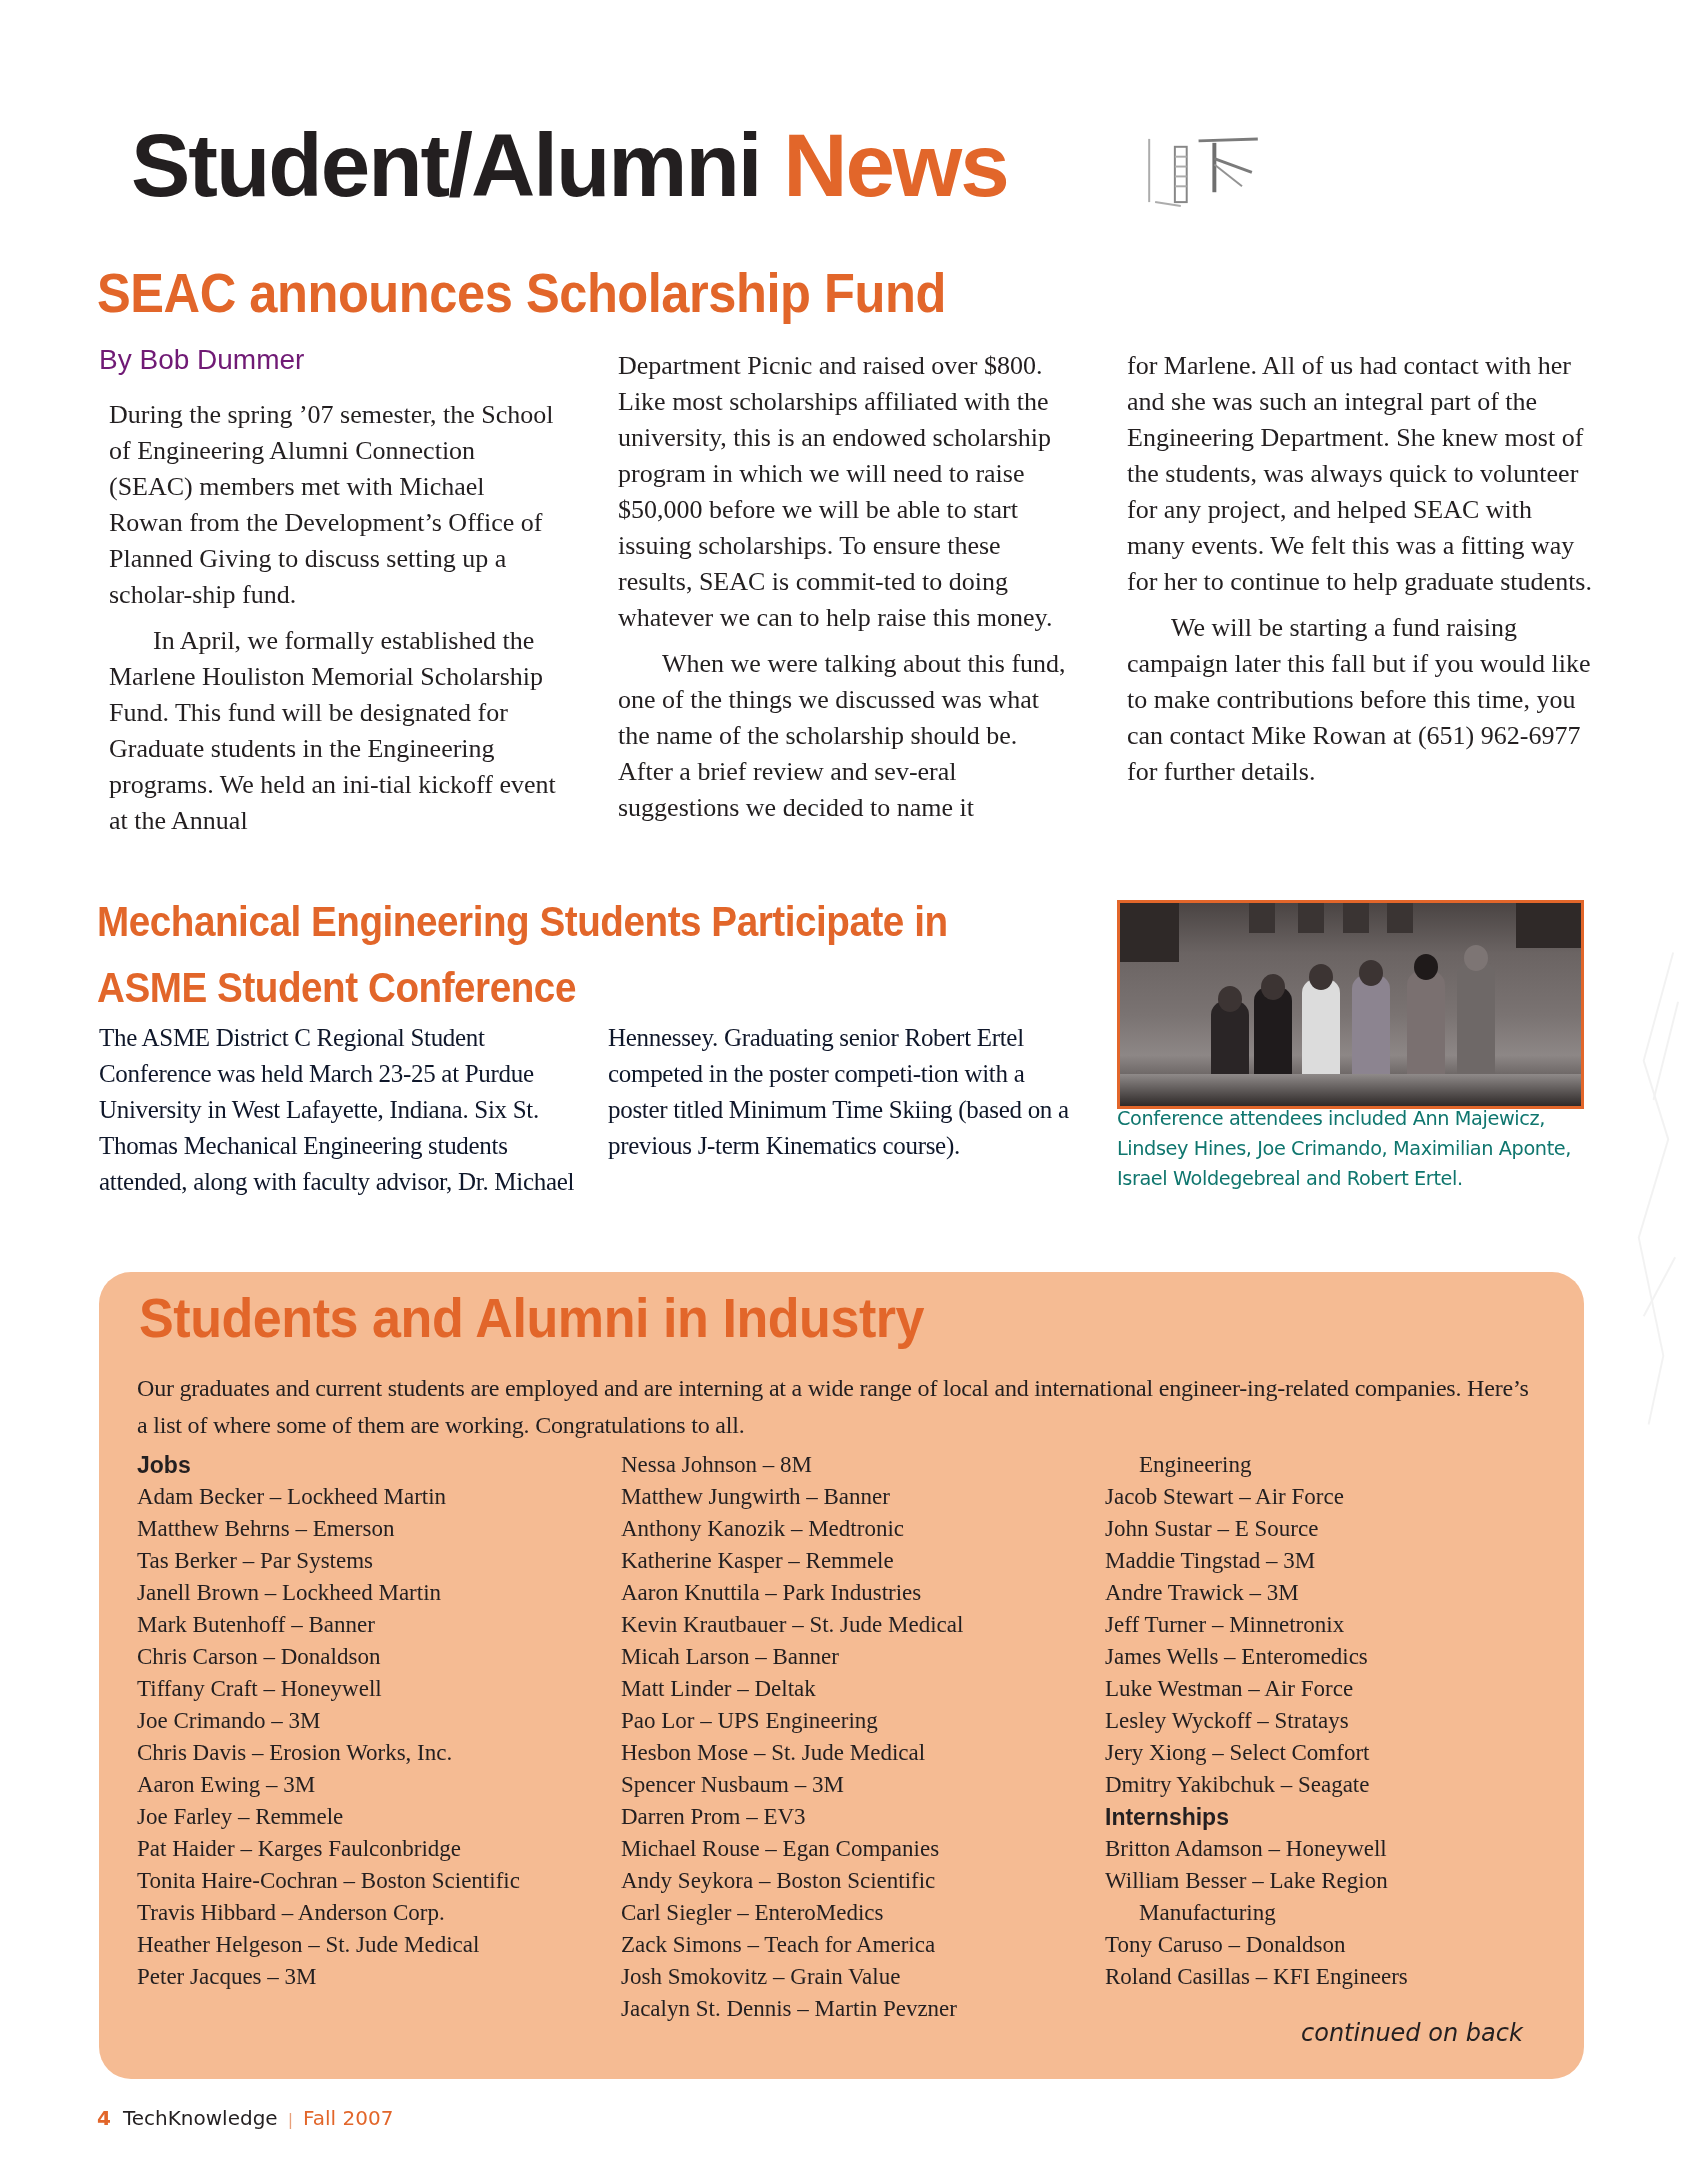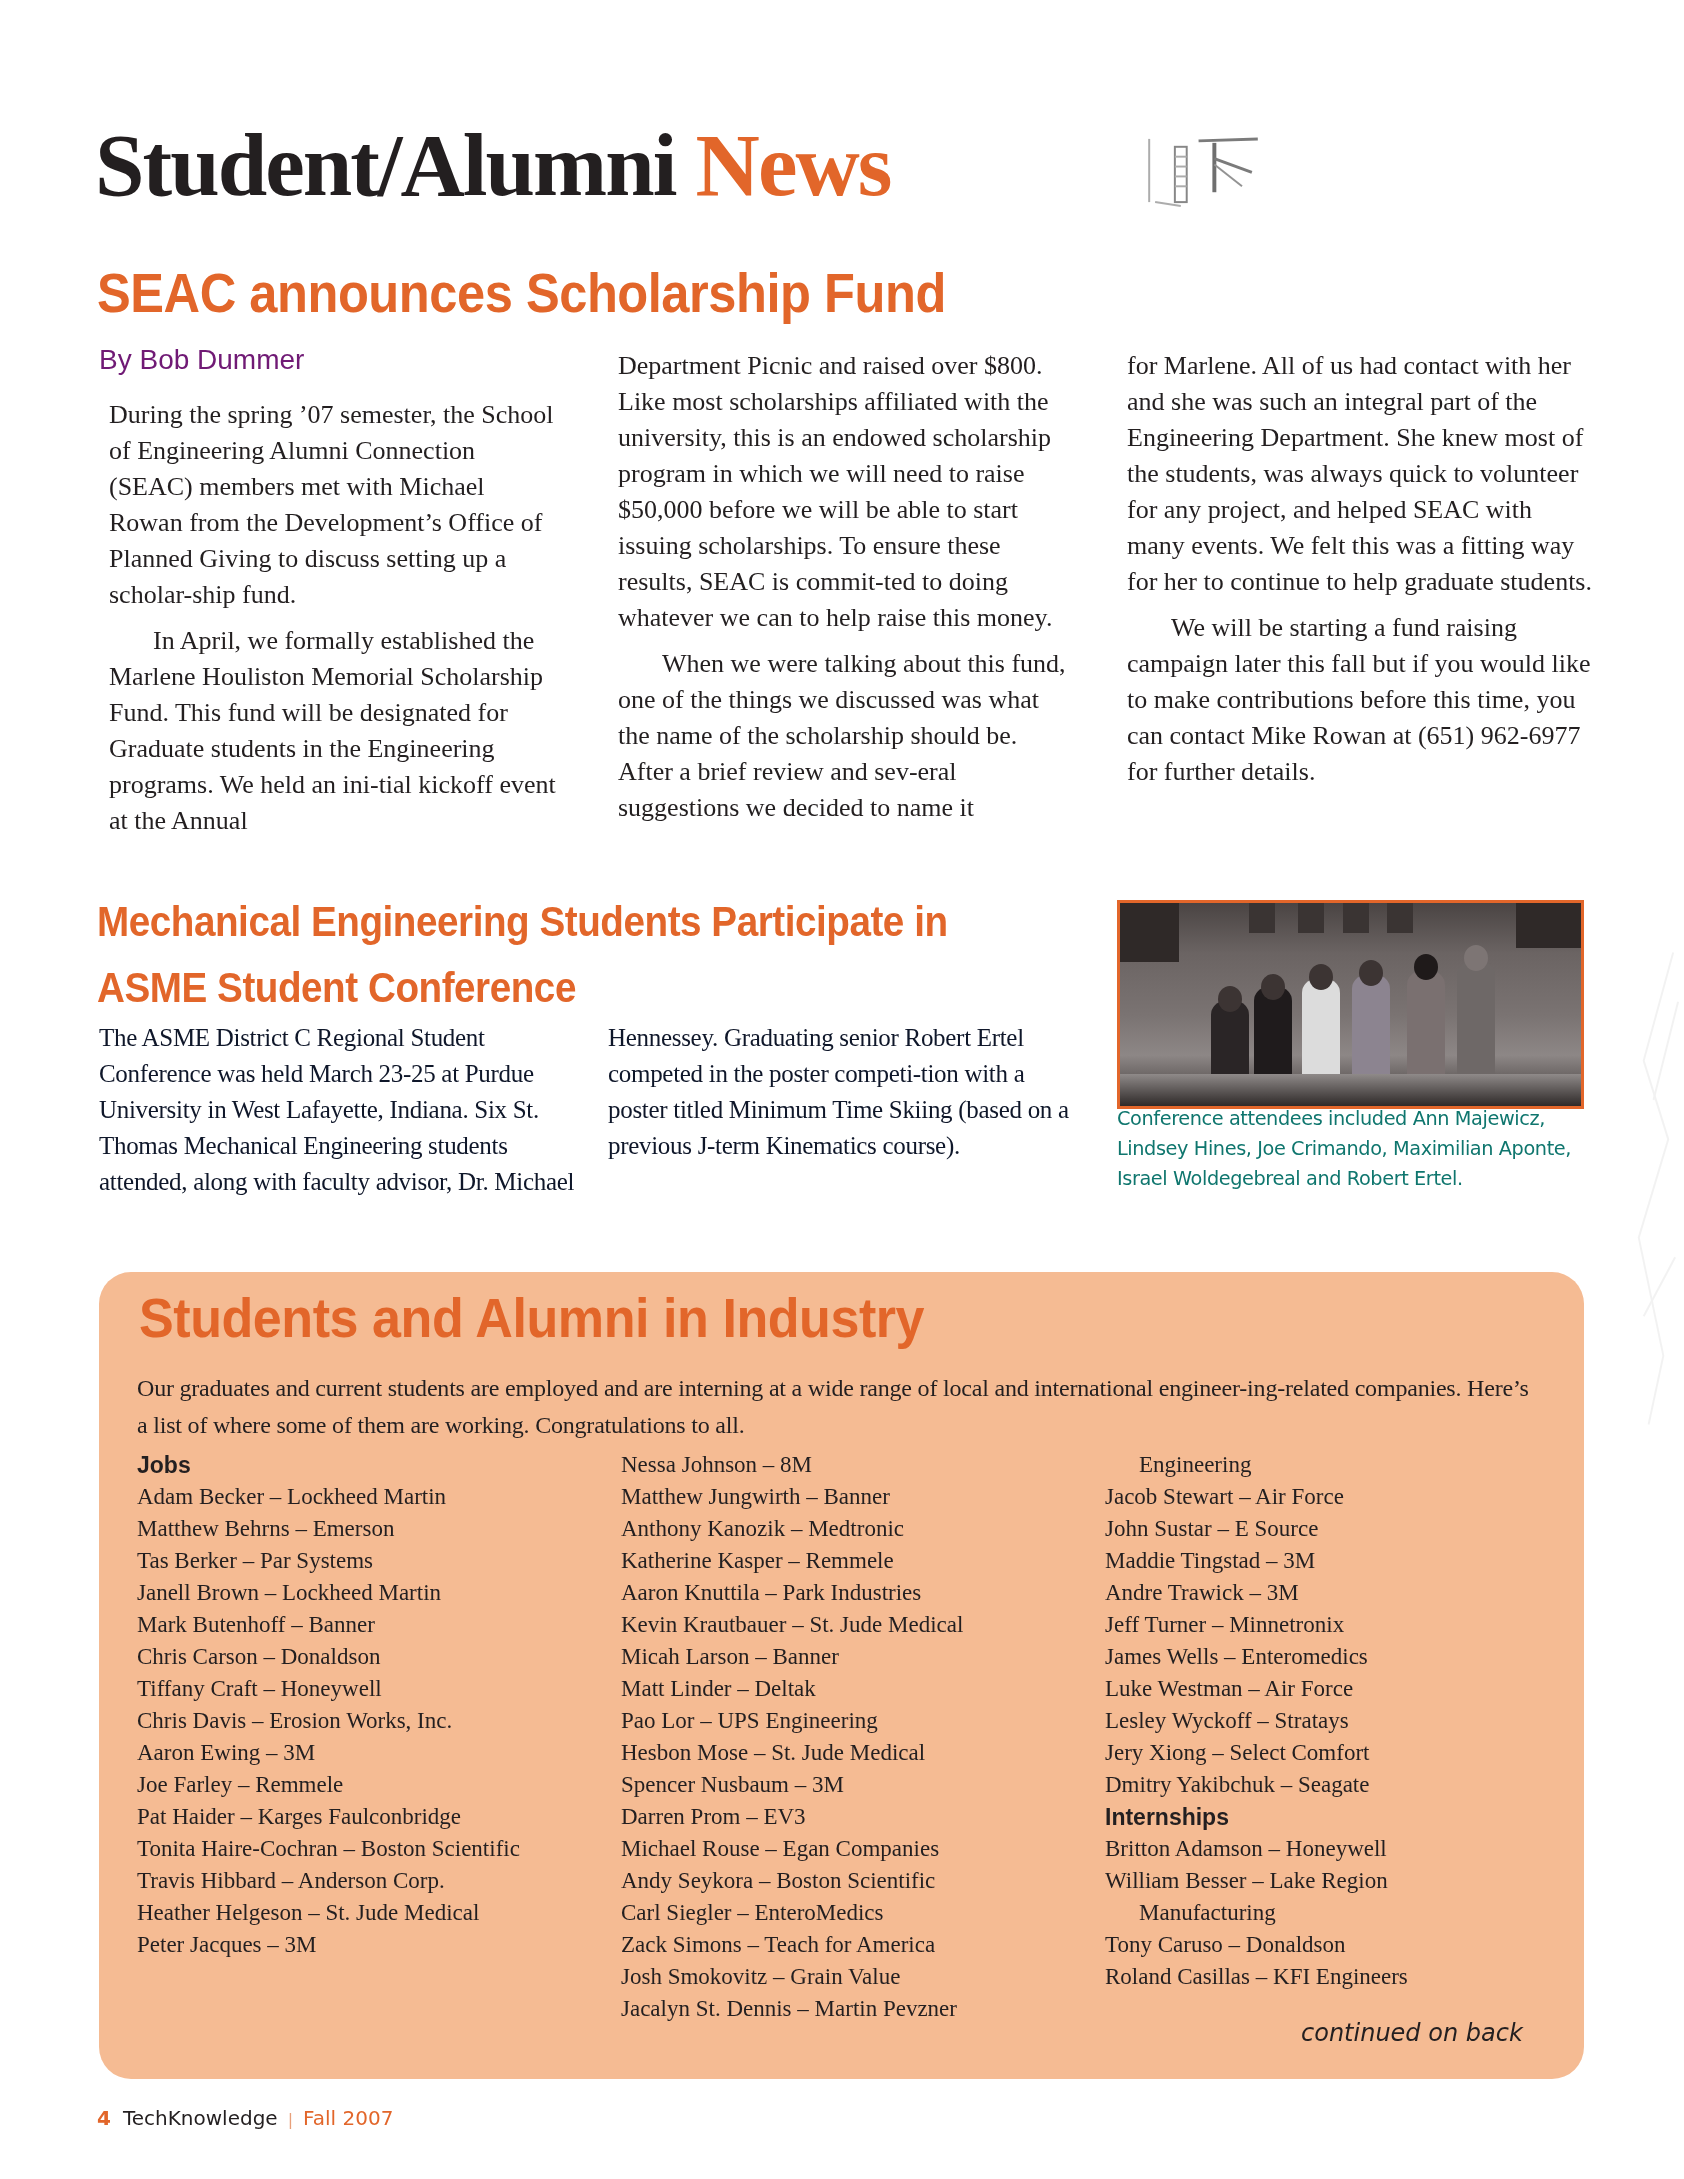--- a/index.html
+++ b/index.html
@@ -1,18 +1,18 @@
 <!DOCTYPE html>
 <html><head>
 <meta charset="utf-8">
 <style>
   html, body { margin:0; padding:0; }
   body { width:1684px; height:2179px; background:#ffffff; position:relative; overflow:hidden; color:#231f20; }
   .abs { position:absolute; }
-  .sans { font-family:Liberation Serif, serif; }
+  .sans { font-family:Liberation Sans, sans-serif;margin-left:36px; }
 
   #page-title { left:95px; top:111px; font-size:89px; font-weight:bold; letter-spacing:-2px; line-height:109px; white-space:nowrap; }
   #page-title .w2 { color:#e2662a; }
 
   #sketch-icon { left:1141px; top:131px; width:125px; height:79px; }
 
   .h1 { font-family:"Liberation Sans", sans-serif; font-weight:bold; color:#e2662a; white-space:nowrap; letter-spacing:-0.5px; }
   #seac-heading { left:97px; top:259px; font-size:55px; line-height:69px; transform:scaleX(0.92); transform-origin:left; }
 
   #byline { left:99px; top:344px; font-size:28px; color:#701a75; font-family:"Liberation Sans", sans-serif; font-weight:normal; }
@@ -137,20 +137,21 @@
 
 <div id="list-col1" class="abs list">
   <div class="sub">Jobs</div>
   <div>Adam Becker – Lockheed Martin</div>
   <div>Matthew Behrns – Emerson</div>
   <div>Tas Berker – Par Systems</div>
   <div>Janell Brown – Lockheed Martin</div>
   <div>Mark Butenhoff – Banner</div>
   <div>Chris Carson – Donaldson</div>
   <div>Tiffany Craft – Honeywell</div>
+  <div>Joe Crimando – 3M</div>
   <div>Chris Davis – Erosion Works, Inc.</div>
   <div>Aaron Ewing – 3M</div>
   <div>Joe Farley – Remmele</div>
   <div>Pat Haider – Karges Faulconbridge</div>
   <div>Tonita Haire-Cochran – Boston Scientific</div>
   <div>Travis Hibbard – Anderson Corp.</div>
   <div>Heather Helgeson – St. Jude Medical</div>
   <div>Peter Jacques – 3M</div>
 </div>
 

